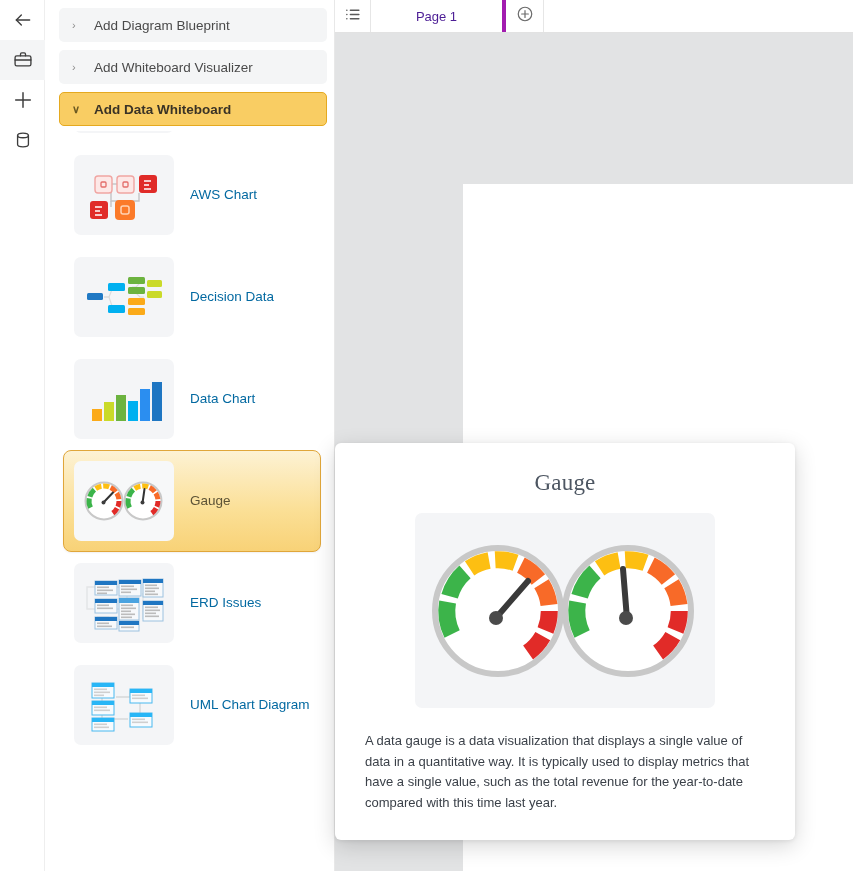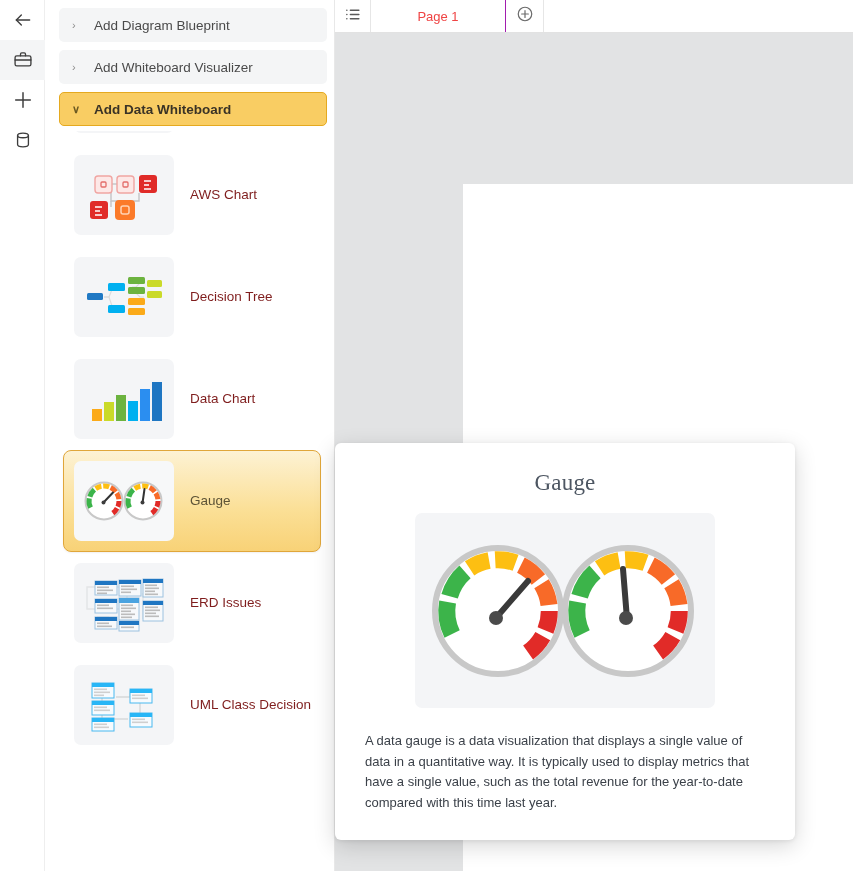--- a/index.html
+++ b/index.html
@@ -55,21 +55,21 @@
   .card.selected {
     border: 1px solid #e0a63a;
     background: linear-gradient(180deg, #fdf2d4 0%, #fbdf95 60%, #f8d277 100%);
     box-shadow: 0 1px 2px rgba(0,0,0,.06);
   }
   .thumb {
     width: 100px; height: 80px; border-radius: 7px; background: #f4f5f7;
     flex: 0 0 100px; display: flex; align-items: center; justify-content: center;
   }
   .card.selected .thumb { background: #f7f8f9; }
-  .card-label { font-size: 13.5px; color: #7f1d1d; line-height: 1.55; }
+  .card-label { font-size: 13.5px; color: #0369a1; line-height: 1.55; }
   .card.selected .card-label { color: #5d5336; }
   .thumb svg { display: block; }
 
   
   .sb-track {
     position: absolute; left: 313px; top: 131px; width: 7px; height: 740px;
     background: #f4f5f6; border-radius: 4px;
   }
   .sb-thumb {
     position: absolute; left: 313px; top: 265px; width: 7px; height: 585px;
@@ -83,21 +83,21 @@
   .tabbar {
     position: absolute; left: 335px; top: 0; width: 518px; height: 33px;
     background: #ffffff; border-bottom: 1px solid #e2e2e2; display: flex; align-items: stretch;
   }
   .tb-menu {
     width: 36px; display: flex; align-items: center; justify-content: center;
     border-right: 1px solid #e6e6e6; cursor: pointer; color: #5a5a5a;
   }
   .tb-tab {
     width: 135px; display: flex; align-items: center; justify-content: center;
-    border-right: 1px solid #a21caf; font-size: 13px; color: #ef4444; cursor: pointer;
+    border-right: 4px solid #a21caf; font-size: 13px; color: #4c1d95; cursor: pointer;
   }
   .tb-add {
     width: 38px; display: flex; align-items: center; justify-content: center;
     border-right: 1px solid #e6e6e6; cursor: pointer; color: #6b6b6b;
   }
   .tb-rest { flex: 1; }
 
   
   .canvas {
     position: absolute; left: 335px; top: 33px; width: 518px; height: 838px;
@@ -230,21 +230,21 @@
               <rect x="26" y="18" width="17" height="8" rx="1.5" fill="#00b0f0"></rect>
               <rect x="26" y="40" width="17" height="8" rx="1.5" fill="#00b0f0"></rect>
               <rect x="46" y="12" width="17" height="7" rx="1.5" fill="#6cb33f"></rect>
               <rect x="46" y="22" width="17" height="7" rx="1.5" fill="#6cb33f"></rect>
               <rect x="46" y="33" width="17" height="7" rx="1.5" fill="#fbaa19"></rect>
               <rect x="46" y="43" width="17" height="7" rx="1.5" fill="#fbaa19"></rect>
               <rect x="65" y="15" width="15" height="7" rx="1.5" fill="#cada29"></rect>
               <rect x="65" y="26" width="15" height="7" rx="1.5" fill="#cada29"></rect>
             </svg>
           </div>
-          <div class="card-label">Decision Tree</div>
+          <div class="card-label">Decision Data</div>
         </div>
 
         <div class="card">
           <div class="thumb">
             <svg width="84" height="64" viewBox="0 0 84 64">
               <rect x="10" y="42" width="10" height="12" fill="#fbaa19"></rect>
               <rect x="22" y="35" width="10" height="19" fill="#cada29"></rect>
               <rect x="34" y="28" width="10" height="26" fill="#6cb33f"></rect>
               <rect x="46" y="34" width="10" height="20" fill="#00b0f0"></rect>
               <rect x="58" y="22" width="10" height="32" fill="#2b8ef0"></rect>
@@ -377,21 +377,21 @@
               <rect x="48" y="16" width="22" height="14" fill="#f7fbfe" stroke="#49b9f0"></rect>
                 <rect x="48" y="16" width="22" height="4" fill="#29b6f6"></rect>
               <rect x="50" y="21.5" width="13" height="1.6" fill="#cfcfcf"></rect>
                 <rect x="50" y="24.5" width="16" height="1.6" fill="#cfcfcf"></rect>
               <rect x="48" y="40" width="22" height="14" fill="#f7fbfe" stroke="#49b9f0"></rect>
                 <rect x="48" y="40" width="22" height="4" fill="#29b6f6"></rect>
               <rect x="50" y="45.5" width="13" height="1.6" fill="#cfcfcf"></rect>
                 <rect x="50" y="48.5" width="16" height="1.6" fill="#cfcfcf"></rect>
             </svg>
           </div>
-          <div class="card-label">UML Class Decision</div>
+          <div class="card-label">UML Chart Diagram</div>
         </div>
 
       </div>
     </div>
 
     <div class="sb-track"></div>
     <div class="sb-thumb"></div>
   </div>
 
   <div class="panel-edge"></div>

